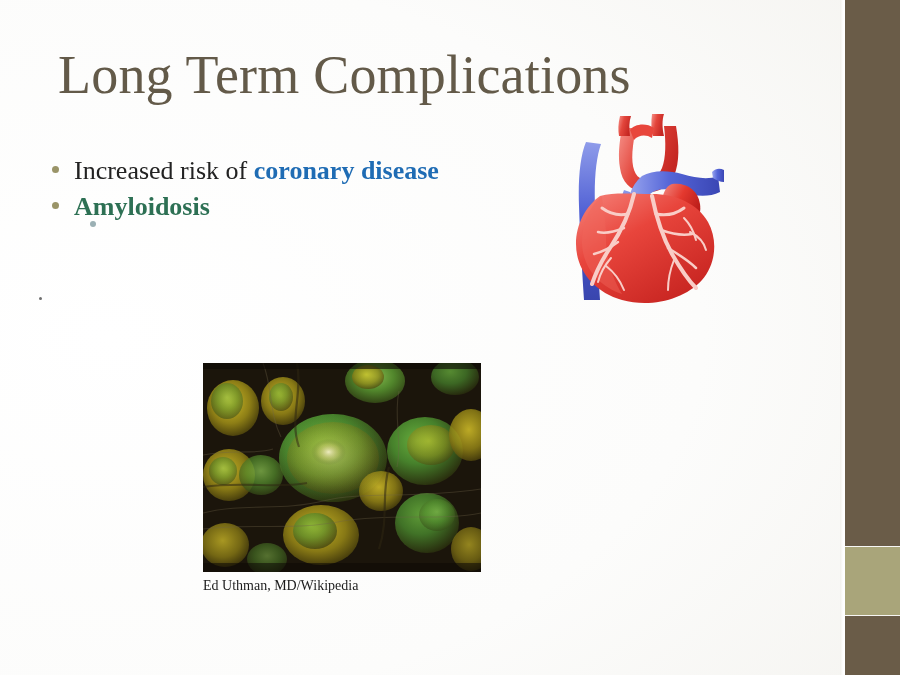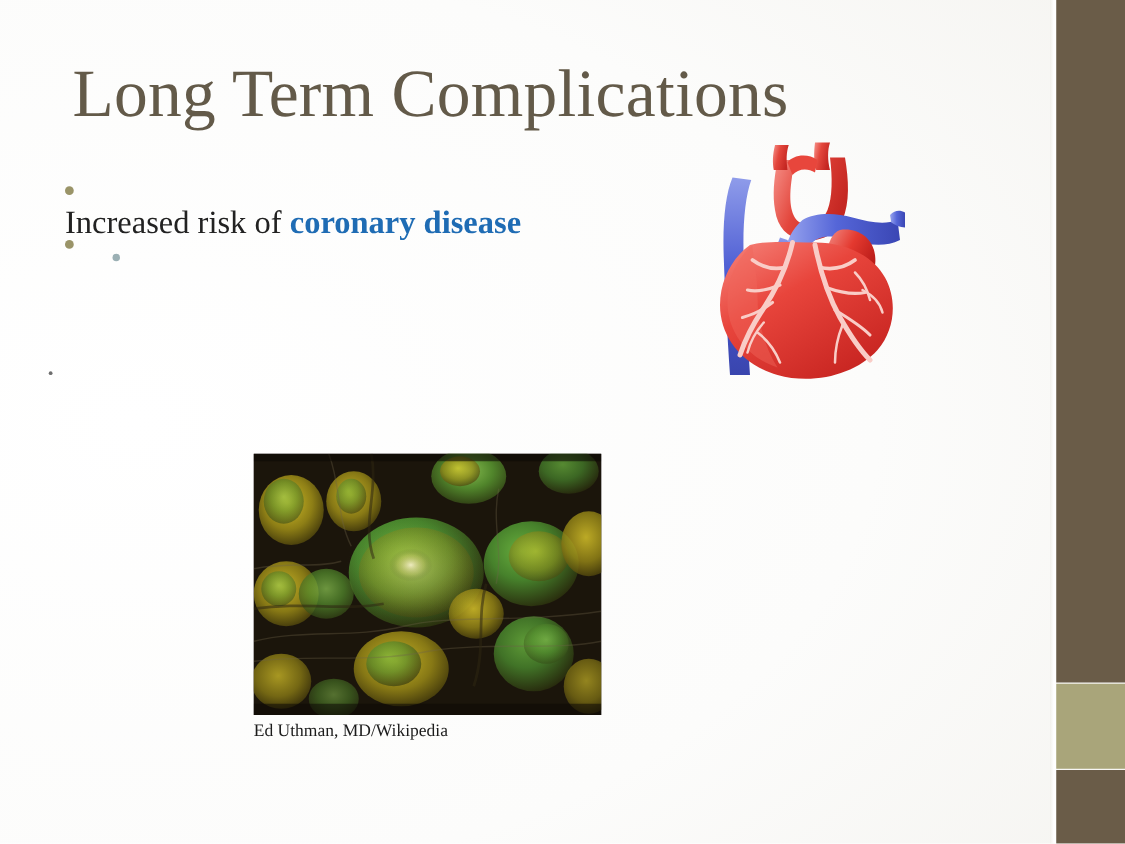--- a/index.html
+++ b/index.html
@@ -56,21 +56,21 @@
   #bullets {
     position: absolute;
     left: 52px;
     top: 155px;
     width: 520px;
   }
   .b-row {
     display: flex;
     align-items: baseline;
   }
-  .b-row.lvl1 { margin-bottom: 3px; flex-direction: column; }
+  .b-row.lvl1 { margin-bottom: 3px; }
   .b-row.lvl2 { margin-bottom: 4px; padding-left: 38px; }
 
   .dot {
     flex: 0 0 auto;
     border-radius: 50%;
     position: relative;
   }
   .lvl1 .dot {
     width: 7px; height: 7px;
     background: #9a9468;
@@ -150,20 +150,21 @@
   <div id="bullets">
 
     <div class="b-row lvl1">
       <span class="dot"></span>
       <span class="b-text"><span>Increased risk of </span><span class="hl-blue">coronary disease</span></span>
     </div>
 
 
     <div class="b-row lvl1">
       <span class="dot"></span>
+      <span class="b-text"><span class="hl-green">Amyloidosis</span></span>
     </div>
 
     <div class="b-row lvl2">
       <span class="dot"></span>
     </div>
 
   </div>
 
   <div id="stray-dot"></div>
 

